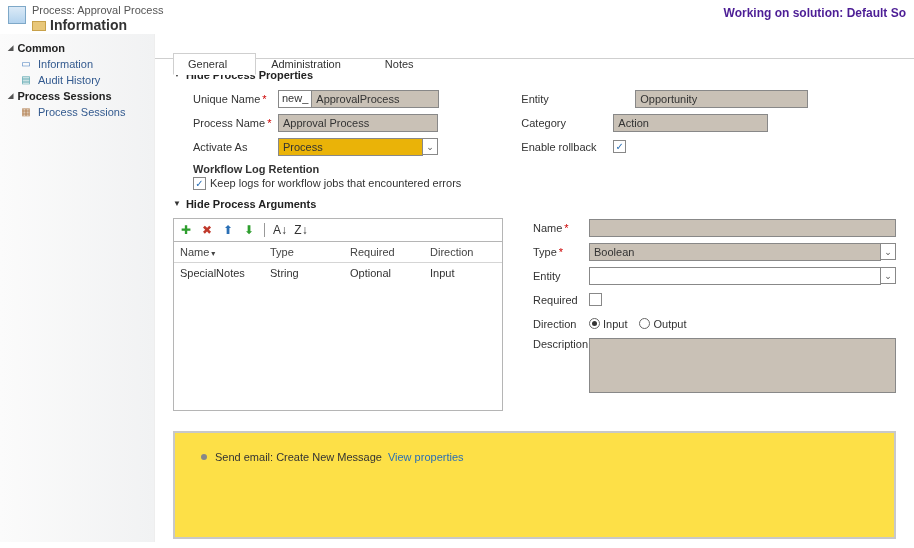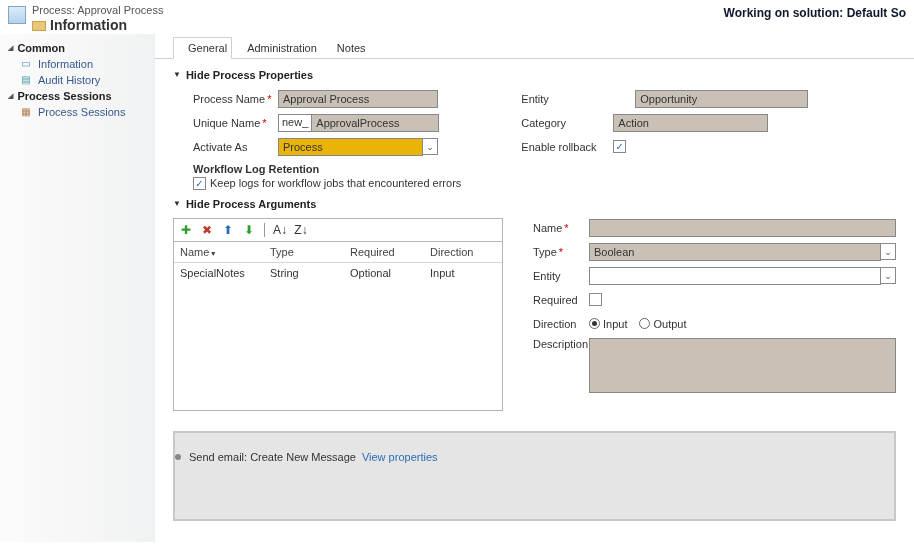--- a/index.html
+++ b/index.html
@@ -33,21 +33,21 @@
   .header-text {
     line-height: 1.2;
   }
   .process-label { color: #555; font-size: 11px; }
   .info-row { display: flex; align-items: center; }
   .info-icon {
     width: 14px; height: 10px; background: #e8c77a; border: 1px solid #c8a14a;
     margin-right: 4px;
   }
   .info-title { font-weight: bold; font-size: 14px; color: #333; }
-  .header-right { font-size: 12px; font-weight: bold; color: #0f172a; padding-top:2px; }
+  .header-right { font-size: 12px; font-weight: bold; color: #4c1d95; padding-top:2px; }
   .body {
     display: flex;
     height: calc(100% - 40px);
   }
   .sidebar {
     width: 155px;
     background: linear-gradient(to right, #fbfbfb, #f1f2f3);
     padding: 6px 6px;
     border-right: 1px solid #eee;
   }
@@ -86,27 +86,27 @@
     padding: 0 0 0 0;
     overflow: hidden;
   }
   .tabs {
     display: flex;
     padding-left: 18px;
     border-bottom: 1px solid #cfcfcf;
     margin-top: 2px;
   }
   .tab {
-    padding: 4px 4px 4px 14px;
+    padding: 4px 28px 4px 14px;
     font-size: 11px;
     color: #333;
     border: 1px solid transparent;
     border-bottom: none;
     position: relative;
-    top: 1px;
+    top: 17px;
     cursor: pointer;
   }
   .tab.active {
     border-color: #cfcfcf;
     background: #fff;
     border-bottom: 1px solid #fff;
   }
   .section {
     padding: 10px 18px 4px 18px;
   }
@@ -274,23 +274,23 @@
   .radio.checked::after{content:"";width:5px;height:5px;background:#333;border-radius:50%;}
   .radio-label{margin-right:12px; font-size:11px;}
   .desc-box {
     flex:1; height:55px;
     border:1px solid #888;
     background:#c9c1b6;
   }
   .steps {
     margin: 20px 18px 0 18px;
     border:2px solid #c8c8c8;
-    background:#e5e5e5;
-    height: 90px;
-    padding: 18px 0;
+    background:#fde047;
+    height: 108px;
+    padding: 18px 26px;
   }
   .step-row {
     display:flex; align-items:center; font-size:11px; color:#333;
   }
   .bullet {
     width:6px;height:6px;background:#888;border-radius:50%;
     margin-right:8px;
   }
   .link { color:#2a6fb5; margin-left:6px; cursor:pointer; }
 </style>
@@ -337,29 +337,29 @@
       <div class="tab active">General</div>
       <div class="tab">Administration</div>
       <div class="tab">Notes</div>
     </div>
 
     <div class="section">
       <div class="sec-title">Hide Process Properties</div>
       <div class="props">
         <div class="props-left">
           <div class="field-row">
-            <div class="field-label"><span>Process Name</span><span class="req">*</span></div>
-            <input class="text-input" value="Approval Process" style="">
-          </div>
-          <div class="field-row">
             <div class="field-label"><span>Unique Name</span><span class="req">*</span></div>
             <div class="prefix-wrap">
               <div class="prefix">new_</div>
               <input class="text-input" style="width: 128px;" value="ApprovalProcess">
             </div>
+          </div>
+          <div class="field-row">
+            <div class="field-label"><span>Process Name</span><span class="req">*</span></div>
+            <input class="text-input" value="Approval Process" style="">
           </div>
           <div class="field-row">
             <div class="field-label">Activate As</div>
             <div class="select-like" style="width:145px">
               <span>Process</span>
             </div>
             <div class="chevron-box">⌄</div>
           </div>
           <div class="subhead" style="margin-left:0">Workflow Log Retention</div>
           <div class="cb-row" style="margin-left:0">

